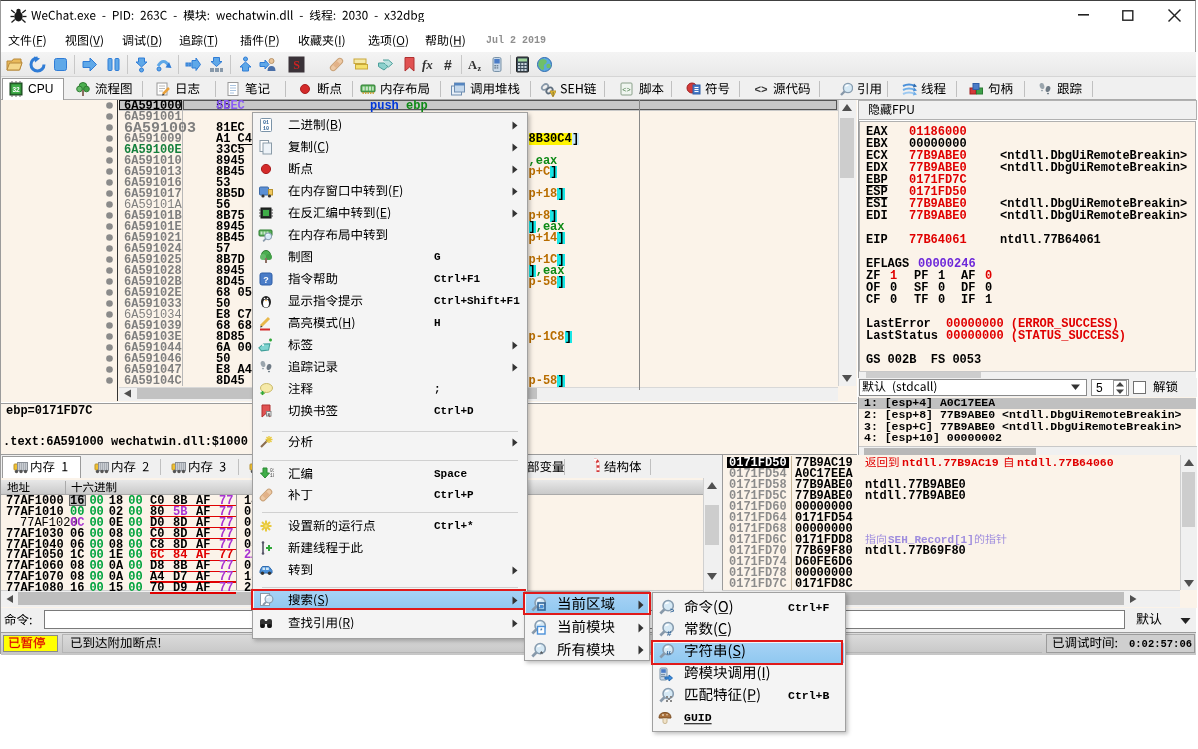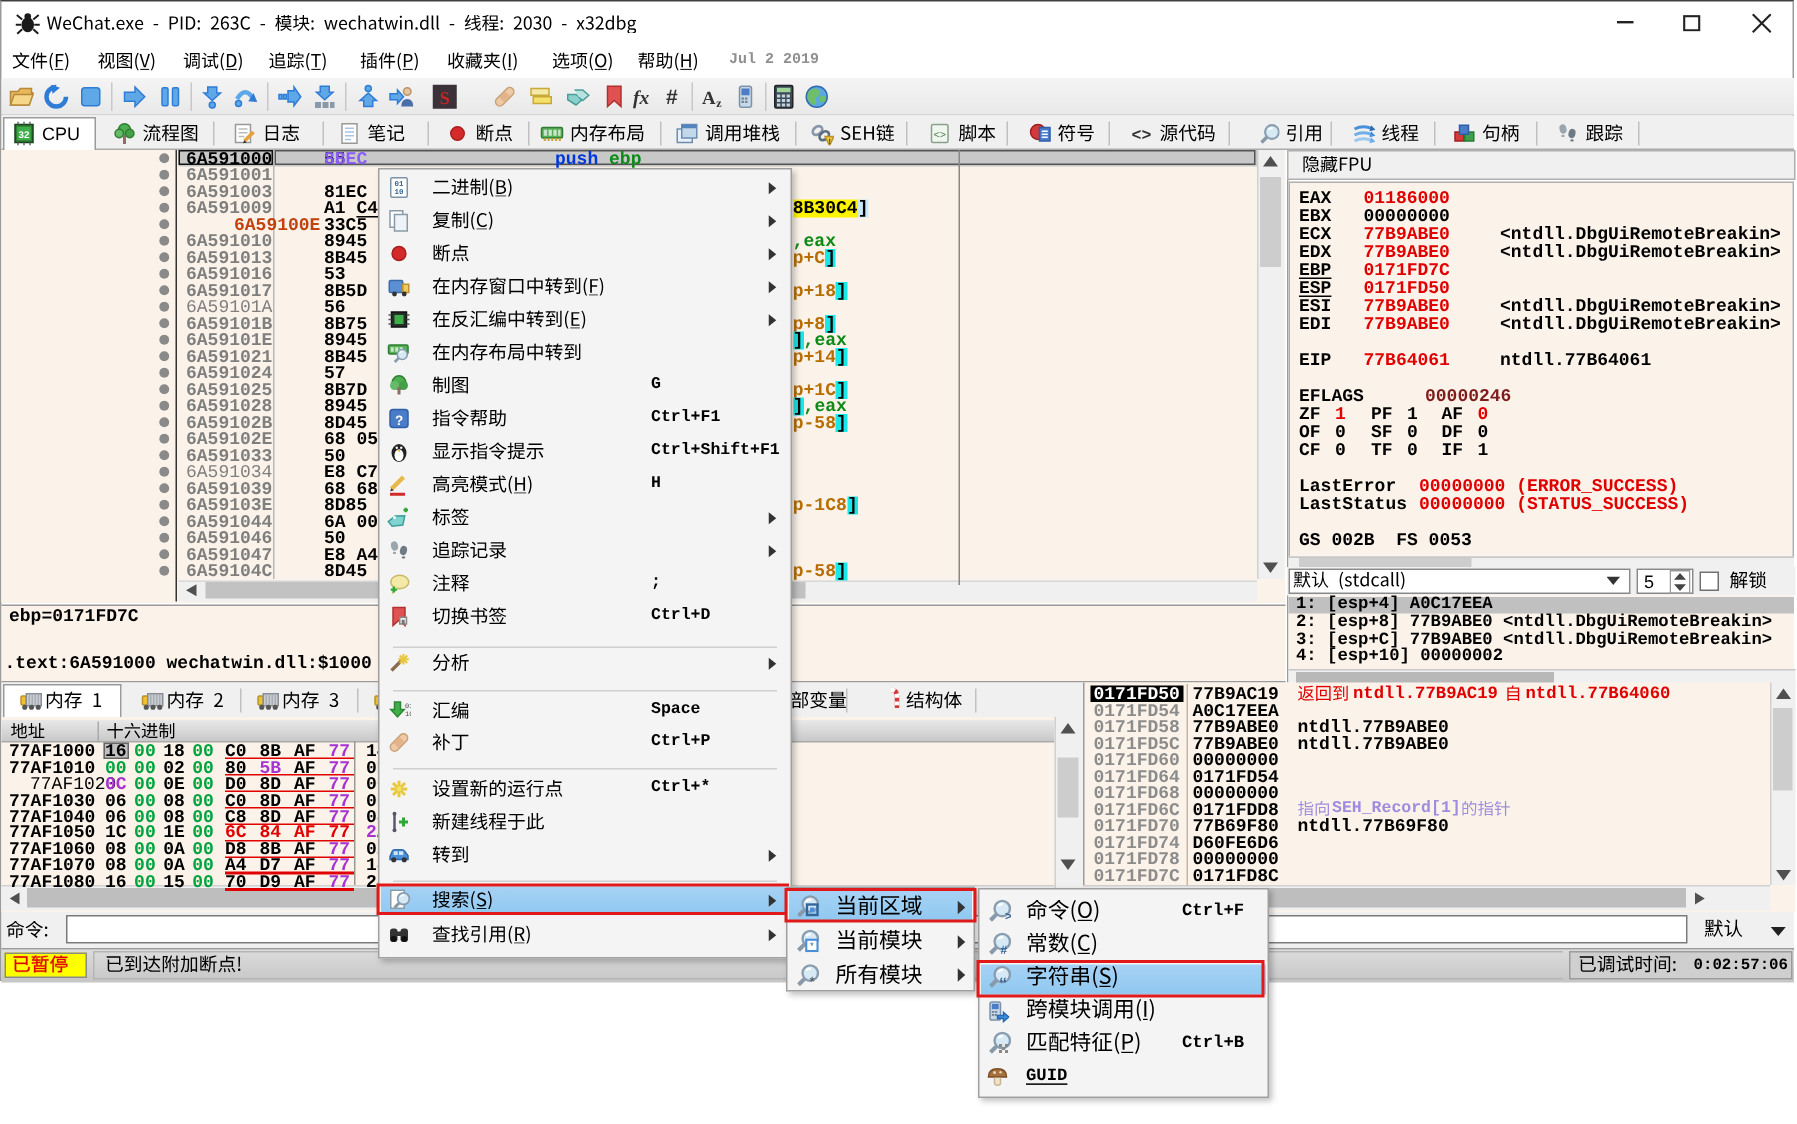--- a/index.html
+++ b/index.html
@@ -668,32 +668,32 @@
 <span class="m " style="left:124px;top:105.8px;font-size:12px;font-weight:bold;color:#000;">6A591000</span>
 <span class="m " style="left:216px;top:105.8px;font-size:12px;font-weight:bold;color:#000;">55</span>
 <svg style="position:absolute;left:105.5px;top:113.3px;" width="7" height="7" viewBox="0 0 7 7">
     <circle cx="3.5" cy="3.5" r="3.3" fill="#8A8A8A"></circle>
   </svg>
 <span class="m " style="left:124px;top:116.8px;font-size:12px;font-weight:bold;color:#7F7F7F;">6A591001</span>
 <span class="m " style="left:216px;top:106px;font-size:12px;font-weight:bold;color:#8b5cf6;">8BEC</span>
 <svg style="position:absolute;left:105.5px;top:124.3px;" width="7" height="7" viewBox="0 0 7 7">
     <circle cx="3.5" cy="3.5" r="3.3" fill="#8A8A8A"></circle>
   </svg>
-<span class="m " style="left:124px;top:127.8px;font-size:12px;font-weight:bold;color:#7F7F7F;">6A591003</span>
+<span class="m " style="left:124px;top:127.8px;font-size:15px;font-weight:bold;color:#7F7F7F;">6A591003</span>
 <span class="m " style="left:216px;top:127.8px;font-size:12px;font-weight:bold;color:#000;">81EC C40100</span>
 <svg style="position:absolute;left:105.5px;top:135.3px;" width="7" height="7" viewBox="0 0 7 7">
     <circle cx="3.5" cy="3.5" r="3.3" fill="#8A8A8A"></circle>
   </svg>
 <span class="m " style="left:124px;top:138.8px;font-size:12px;font-weight:bold;color:#7F7F7F;">6A591009</span>
 <span class="m " style="left:216px;top:138.8px;font-size:12px;font-weight:bold;color:#000;">A1 </span>
 <span class="m " style="left:237.6px;top:138.8px;font-size:12px;font-weight:bold;color:#000;"><u>C4308B6A</u></span>
 <svg style="position:absolute;left:105.5px;top:146.3px;" width="7" height="7" viewBox="0 0 7 7">
     <circle cx="3.5" cy="3.5" r="3.3" fill="#8A8A8A"></circle>
   </svg>
-<span class="m " style="left:124px;top:149.8px;font-size:12px;font-weight:bold;color:#c2410c;margin-left:32px;">6A59100E</span>
+<span class="m " style="left:124px;top:149.8px;font-size:12px;font-weight:bold;color:#15803d;">6A59100E</span>
 <span class="m " style="left:216px;top:149.8px;font-size:12px;font-weight:bold;color:#000;">33C5</span>
 <svg style="position:absolute;left:105.5px;top:157.3px;" width="7" height="7" viewBox="0 0 7 7">
     <circle cx="3.5" cy="3.5" r="3.3" fill="#8A8A8A"></circle>
   </svg>
 <span class="m " style="left:124px;top:160.8px;font-size:12px;font-weight:bold;color:#7F7F7F;">6A591010</span>
 <span class="m " style="left:216px;top:160.8px;font-size:12px;font-weight:bold;color:#000;">8945 FC</span>
 <svg style="position:absolute;left:105.5px;top:168.3px;" width="7" height="7" viewBox="0 0 7 7">
     <circle cx="3.5" cy="3.5" r="3.3" fill="#8A8A8A"></circle>
   </svg>
 <span class="m " style="left:124px;top:171.8px;font-size:12px;font-weight:bold;color:#7F7F7F;">6A591013</span>
@@ -848,21 +848,21 @@
 <span class="m " style="left:866px;top:203.5px;font-size:12px;font-weight:bold;color:#000;">ESI</span>
 <span class="m " style="left:909px;top:203.5px;font-size:12px;font-weight:bold;color:#E00000;">77B9ABE0</span>
 <span class="m " style="left:1000px;top:203.5px;font-size:12px;font-weight:bold;color:#000;">&lt;ntdll.DbgUiRemoteBreakin&gt;</span>
 <span class="m " style="left:866px;top:215.5px;font-size:12px;font-weight:bold;color:#000;">EDI</span>
 <span class="m " style="left:909px;top:215.5px;font-size:12px;font-weight:bold;color:#E00000;">77B9ABE0</span>
 <span class="m " style="left:1000px;top:215.5px;font-size:12px;font-weight:bold;color:#000;">&lt;ntdll.DbgUiRemoteBreakin&gt;</span>
 <span class="m " style="left:866px;top:239.5px;font-size:12px;font-weight:bold;color:#000;">EIP</span>
 <span class="m " style="left:909px;top:239.5px;font-size:12px;font-weight:bold;color:#E00000;">77B64061</span>
 <span class="m " style="left:1000px;top:239.5px;font-size:12px;font-weight:bold;color:#000;">ntdll.77B64061</span>
 <span class="m " style="left:866px;top:263.5px;font-size:12px;font-weight:bold;color:#000;">EFLAGS</span>
-<span class="m " style="left:918px;top:263.5px;font-size:12px;font-weight:bold;color:#7f1d1d;margin-left:32px;">00000246</span>
+<span class="m " style="left:918px;top:263.5px;font-size:12px;font-weight:bold;color:#6d28d9;">00000246</span>
 <span class="m " style="left:866px;top:275.5px;font-size:12px;font-weight:bold;color:#000;">ZF</span>
 <span class="m " style="left:890px;top:275.5px;font-size:12px;font-weight:bold;color:#E00000;">1</span>
 <span class="m " style="left:914px;top:275.5px;font-size:12px;font-weight:bold;color:#000;">PF</span>
 <span class="m " style="left:938px;top:275.5px;font-size:12px;font-weight:bold;color:#000;">1</span>
 <span class="m " style="left:961px;top:275.5px;font-size:12px;font-weight:bold;color:#000;">AF</span>
 <span class="m " style="left:985px;top:275.5px;font-size:12px;font-weight:bold;color:#E00000;">0</span>
 <span class="m " style="left:866px;top:287.5px;font-size:12px;font-weight:bold;color:#000;">OF</span>
 <span class="m " style="left:890px;top:287.5px;font-size:12px;font-weight:bold;color:#000;">0</span>
 <span class="m " style="left:914px;top:287.5px;font-size:12px;font-weight:bold;color:#000;">SF</span>
 <span class="m " style="left:938px;top:287.5px;font-size:12px;font-weight:bold;color:#000;">0</span>

